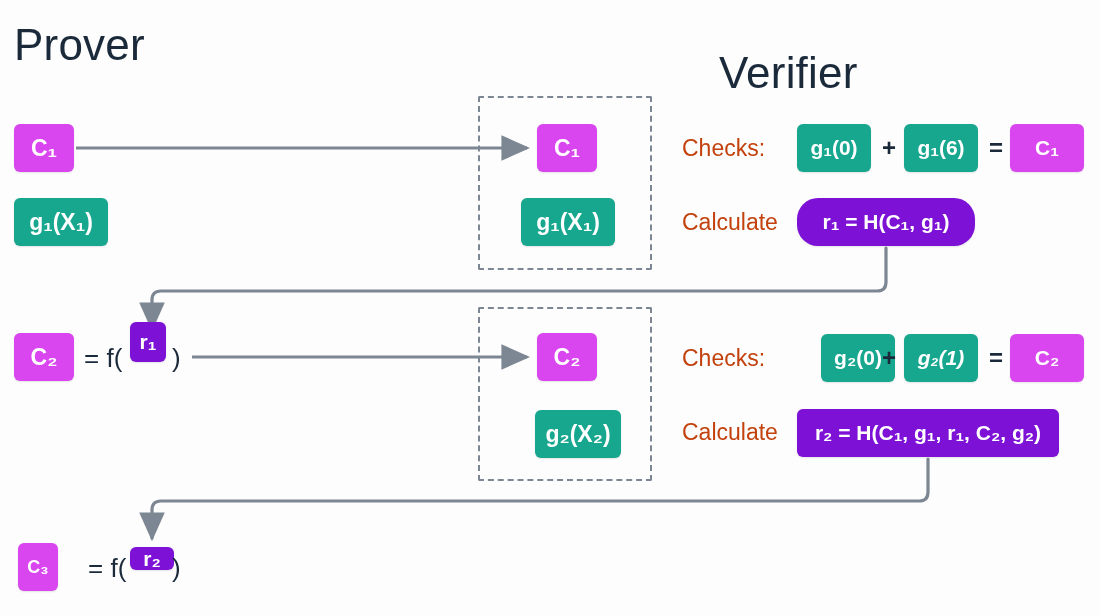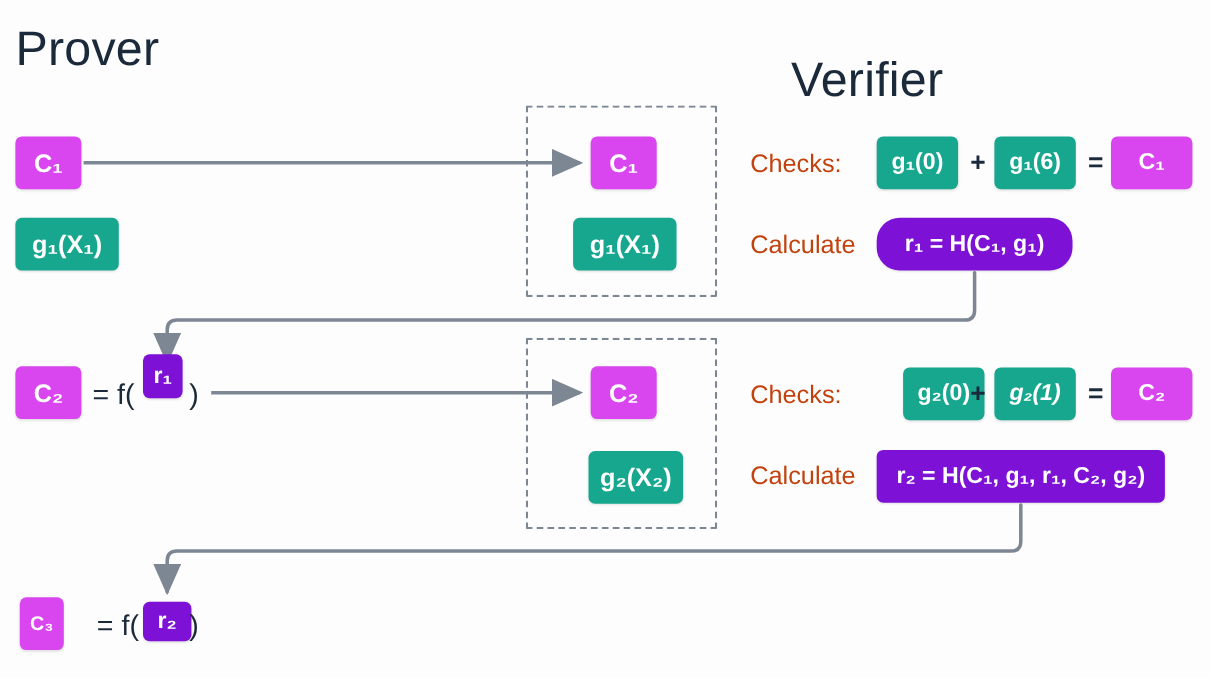--- a/index.html
+++ b/index.html
@@ -170,17 +170,17 @@
   <div class="chip orange" style="left:1010px; top:334px; width:74px; height:48px; font-size:21px;">C₂</div>
 
   <div class="row-label" style="left:682px; top:417px;">Calculate</div>
 
   <div class="chip purple" style="left:797px; top:409px; width:262px; height:48px; font-size:21px;">r₂ = H(C₁, g₁, r₁, C₂, g₂)</div>
 
   <div class="chip orange" style="left:18px; top:543px; width:40px; height:48px; font-size:18px;">C₃</div>
 
   <div class="glyph" style="left:88px; top:553px;">= f(</div>
 
-  <div class="chip purple" style="left:130px; top:547px; width:44px; height:36px; font-size:21px;">r₂</div>
+  <div class="chip purple" style="left:130px; top:547px; width:44px; height:23px; font-size:21px;">r₂</div>
 
   <div class="glyph" style="left:172px; top:553px;">)</div>
 
 </div>
 
 </body></html>

